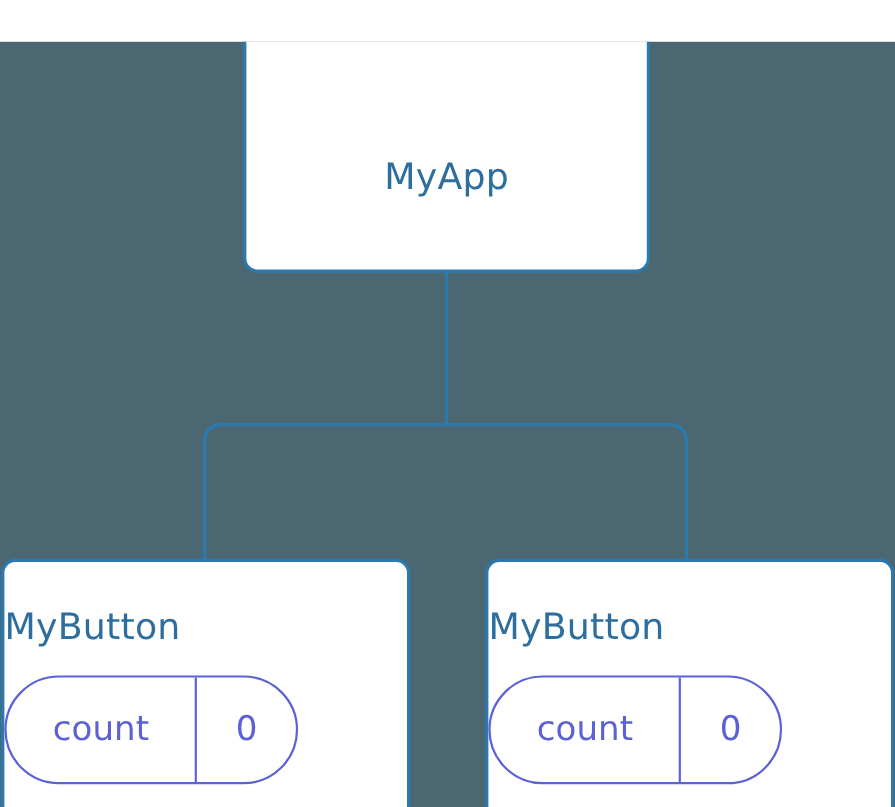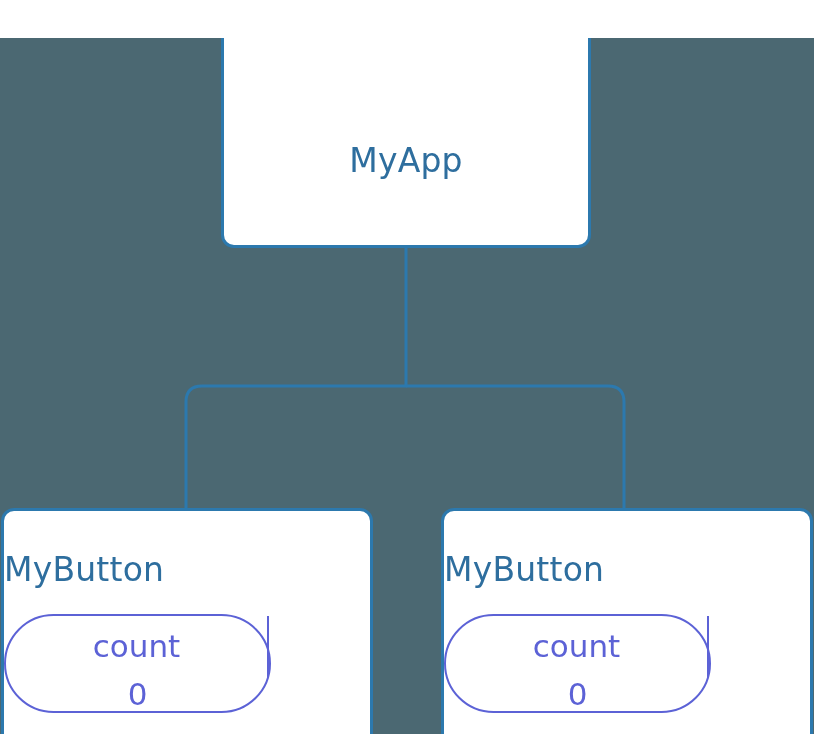--- a/index.html
+++ b/index.html
@@ -79,21 +79,20 @@
   .state-pill {
     box-sizing: border-box;
     margin-top: 28px;
     width: 267px;
     height: 99px;
     border: 2px solid #5c62d6;
     border-radius: 999px;
     display: flex;
     align-items: stretch;
     background: transparent;
-    flex-direction: column;
   }
   .state-key,
   .state-val {
     display: flex;
     align-items: center;
     justify-content: center;
     color: #5c62d6;
     font-size: 31px;
     line-height: 1;
     white-space: nowrap;

